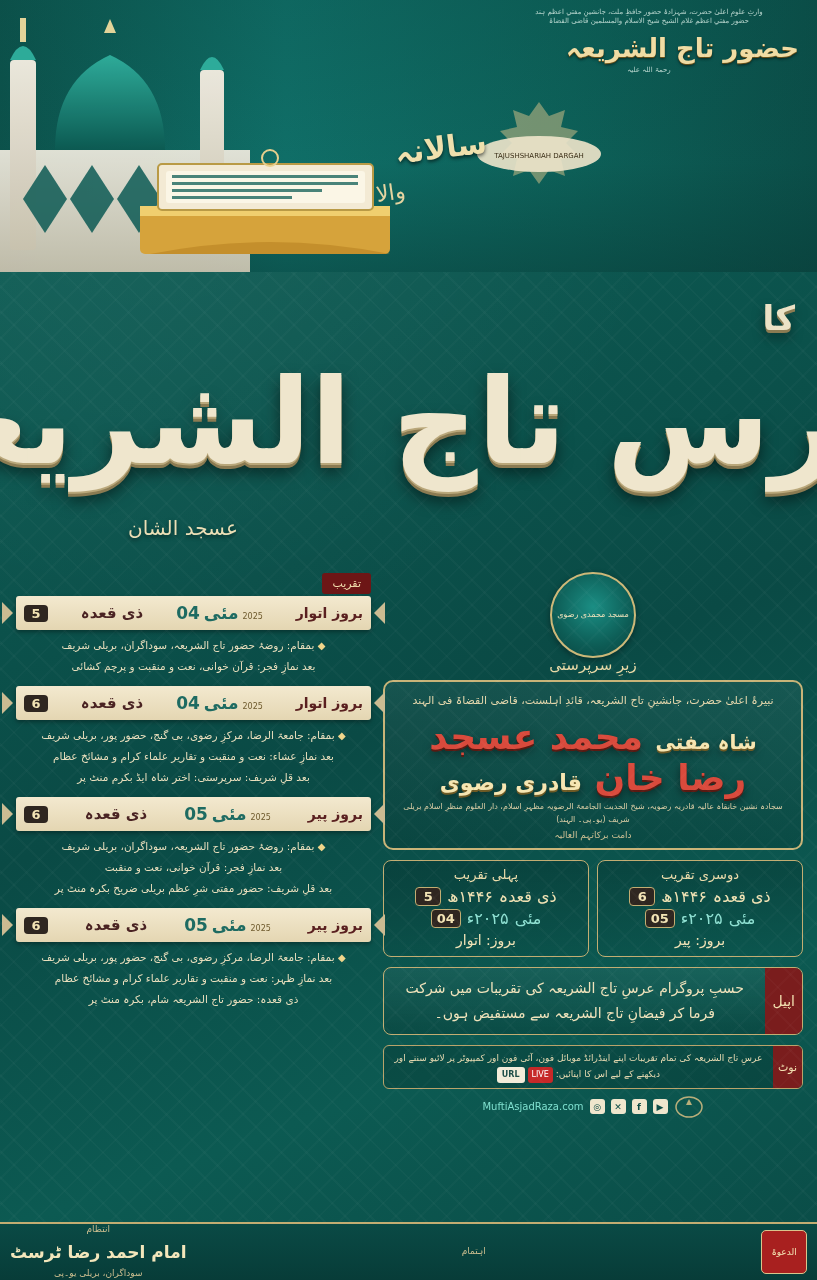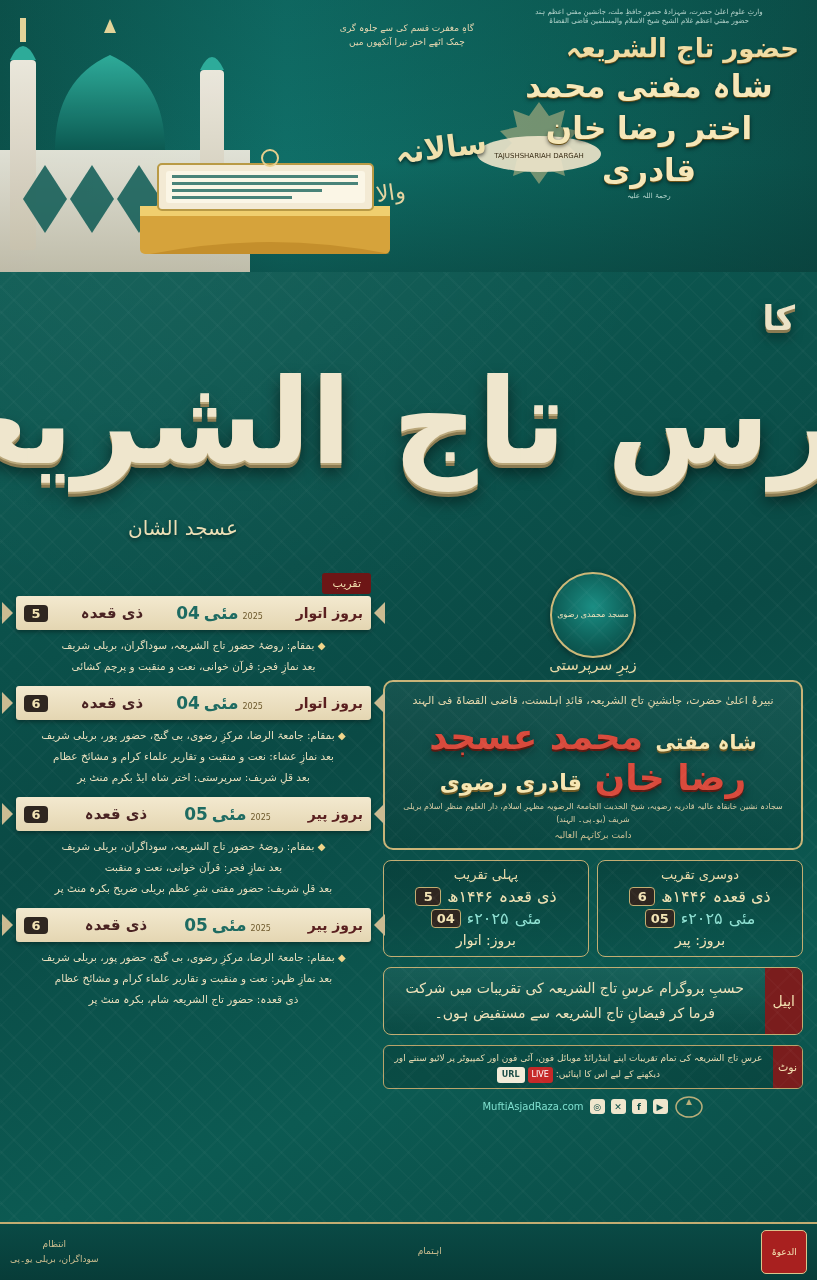--- a/index.html
+++ b/index.html
@@ -313,28 +313,23 @@
         <path d="M90 6 l10 14 l16 -6 l-4 17 l17 4 l-12 12 l12 12 l-17 4 l4 17 l-16 -6 l-10 14 l-10 -14 l-16 6 l4 -17 l-17 -4 l12 -12 l-12 -12 l17 -4 l-4 -17 l16 6 z" fill="#d9c48a" opacity=".5"></path>
         <ellipse cx="90" cy="58" rx="62" ry="18" fill="#f0e6cb" opacity=".9"></ellipse>
         <text x="90" y="62" font-size="7" text-anchor="middle" fill="#3a2d16">TAJUSHSHARIAH DARGAH</text>
       </svg>
     </div>
 
     <div class="top-right-text">
       <div class="tny">وارثِ علومِ اعلیٰ حضرت، شہزادۂ حضور حافظِ ملت، جانشینِ مفتیِ اعظم ہند</div>
       <div class="tny">حضور مفتیِ اعظم غلام الشیخ شیخ الاسلام والمسلمین قاضی القضاۃ</div>
       <div class="ttl-gold" style="margin-top:4px;">حضور تاج الشریعہ</div>
-      <div class="ttl-gold-lg">شاہ مفتی محمد اختر رضا خان قادری</div>
       <div class="tny">رحمۃ اللہ علیہ</div>
     </div>
 
-    <div class="mid-top-text">
-      <div class="sml">گاہِ مغفرت قسم کی سے جلوہ گری</div>
-      <div class="sml">چمک اٹھے اختر تیرا آنکھوں میں</div>
-    </div>
     <div class="salana">سالانہ</div>
     <div class="wala">والا</div>
   </div>
 
   <div class="main-title-wrap">
     <div class="ka">کا</div>
     <div class="main-title">عرس تاج الشریعہ</div>
     <div class="azeem">عسجد الشان</div>
   </div>
 
@@ -494,16 +489,17 @@
     </div>
   </div>
 
   <div class="footer">
     <div class="f-logo">الدعوۃ</div>
     <div class="f-mid">
       <div class="f-lbl">اہتمام</div>
     </div>
     <div class="f-left">
       <div class="f-lbl">انتظام</div>
+      <div class="f-big">امام احمد رضا ٹرسٹ</div>
       <div class="f-lbl">سوداگران، بریلی یو۔پی</div>
     </div>
   </div>
 </div>
 
 </body></html>

